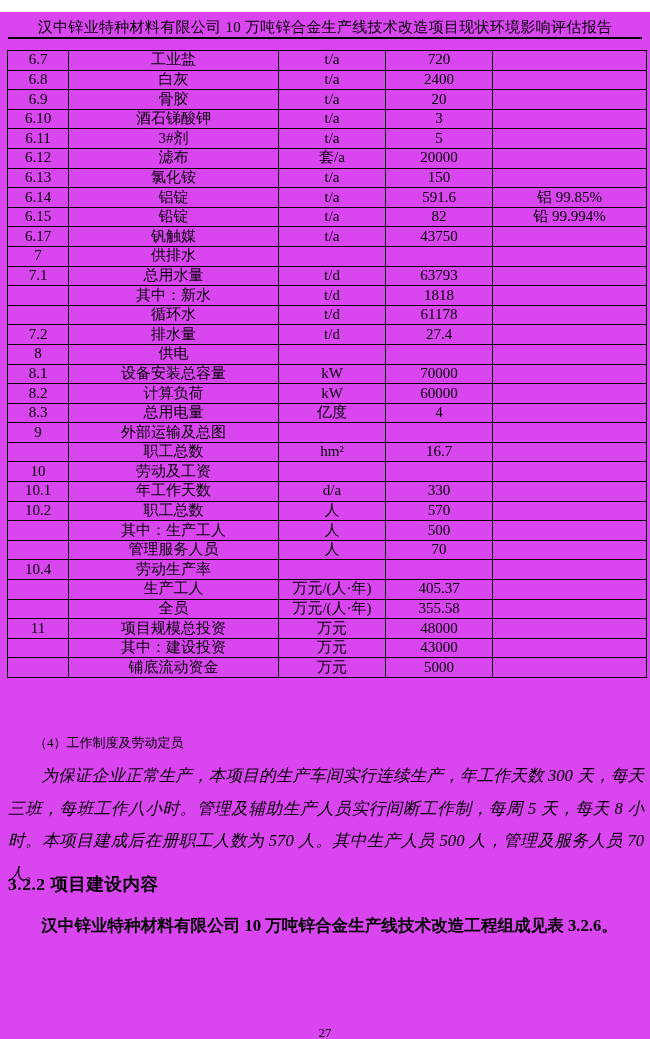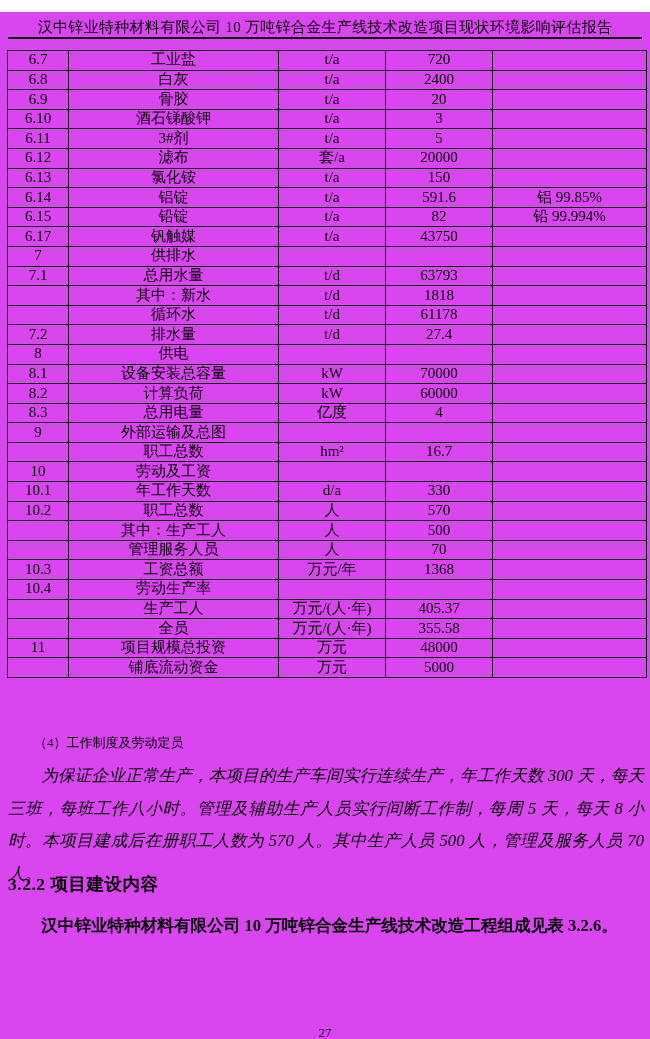--- a/index.html
+++ b/index.html
@@ -280,27 +280,20 @@
     </tr>
 
     <tr>
       <td></td>
       <td>管理服务人员</td>
       <td>人</td>
       <td>70</td>
       <td></td>
     </tr>
 
-    <tr>
-      <td>10.3</td>
-      <td>工资总额</td>
-      <td>万元/年</td>
-      <td>1368</td>
-      <td></td>
-    </tr>
 
     <tr>
       <td>10.4</td>
       <td>劳动生产率</td>
       <td></td>
       <td></td>
       <td></td>
     </tr>
 
     <tr>
@@ -320,20 +313,27 @@
     </tr>
 
     <tr>
       <td>11</td>
       <td>项目规模总投资</td>
       <td>万元</td>
       <td>48000</td>
       <td></td>
     </tr>
 
+    <tr>
+      <td></td>
+      <td>其中：建设投资</td>
+      <td>万元</td>
+      <td>43000</td>
+      <td></td>
+    </tr>
 
     <tr>
       <td></td>
       <td>铺底流动资金</td>
       <td>万元</td>
       <td>5000</td>
       <td></td>
     </tr>
   </tbody>
   </table>

